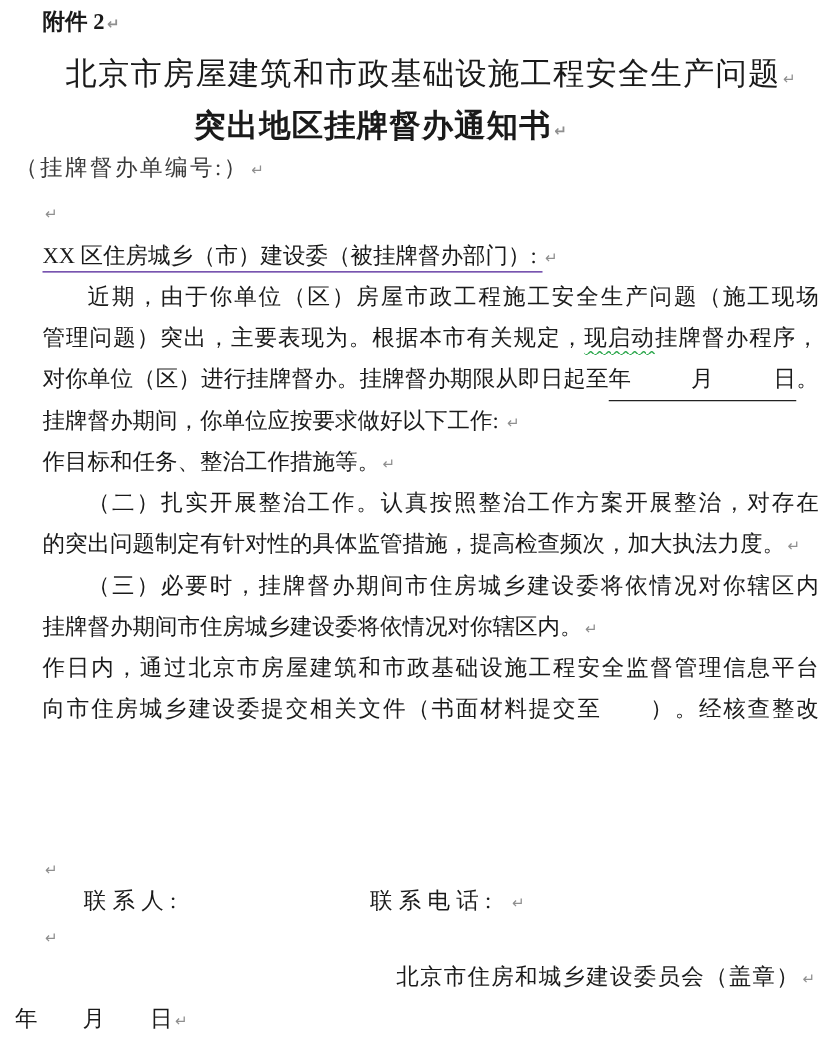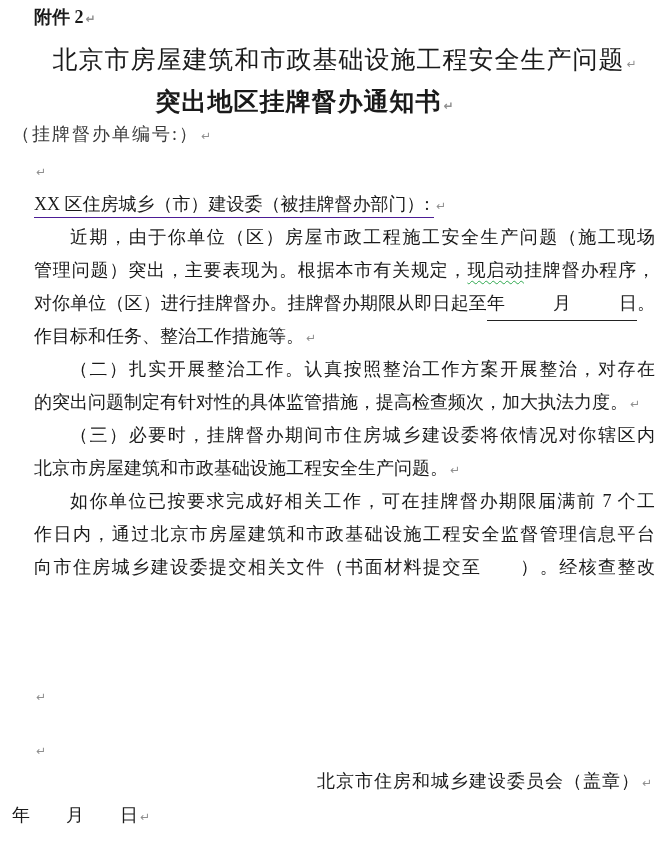--- a/index.html
+++ b/index.html
@@ -44,32 +44,33 @@
   <div class="abs subtitle"><span>（挂牌督办单编号:）</span><span class="pm">↵</span></div>
 
   <div class="abs empty1"><span class="pm">↵</span></div>
 
   <div class="abs recipient"><span class="ul">XX 区住房城乡（市）建设委（被挂牌督办部门）: </span><span class="pm">↵</span></div>
 
   <div class="abs body-block">
     <div class="bl jl ind">近期，由于你单位（区）房屋市政工程施工安全生产问题（施工现场</div>
     <div class="bl jl"><span>管理问题）突出，主要表现为。根据本市有关规定，</span><span class="flagged">现启动</span><span>挂牌督办程序，</span></div>
     <div class="bl jl"><span>对你单位（区）进行挂牌督办。挂牌督办期限从即日起至</span><span class="blank-field">年　　月　　日</span><span>。</span></div>
+    <div class="bl"><span>挂牌督办期间，你单位应按要求做好以下工作: </span><span class="pm">↵</span></div>
     <div class="bl"><span>作目标和任务、整治工作措施等。</span><span class="pm">↵</span></div>
     <div class="bl jl ind">（二）扎实开展整治工作。认真按照整治工作方案开展整治，对存在</div>
     <div class="bl"><span>的突出问题制定有针对性的具体监管措施，提高检查频次，加大执法力度。</span><span class="pm">↵</span></div>
     <div class="bl jl ind">（三）必要时，挂牌督办期间市住房城乡建设委将依情况对你辖区内</div>
-    <div class="bl"><span>北京市房屋建筑和市政基础设施工程安全生产问题。</span><span class="pm">↵</span></div>
-    <div class="bl jl ind">如你单位已按要求完成好相关工作，可在挂牌督办期限届满前 7 个工</div>
+    <div class="bl"><span>挂牌督办期间市住房城乡建设委将依情况对你辖区内。</span><span class="pm">↵</span></div>
     <div class="bl jl">作日内，通过北京市房屋建筑和市政基础设施工程安全监督管理信息平台</div>
     <div class="bl jl">向市住房城乡建设委提交相关文件（书面材料提交至　　）。经核查整改</div>
   </div>
 
   <div class="abs empty2"><span class="pm">↵</span></div>
 
+  <div class="abs contacts"><span>联系人:</span><span class="gap"></span><span>联系电话: </span><span class="pm">↵</span></div>
 
   <div class="abs empty3"><span class="pm">↵</span></div>
 
   <div class="abs signature"><span>北京市住房和城乡建设委员会（盖章）</span><span class="pm">↵</span></div>
 
   <div class="abs dateline"><span>年　　月　　日</span><span class="pm">↵</span></div>
 
 </div>
 
 </body></html>

